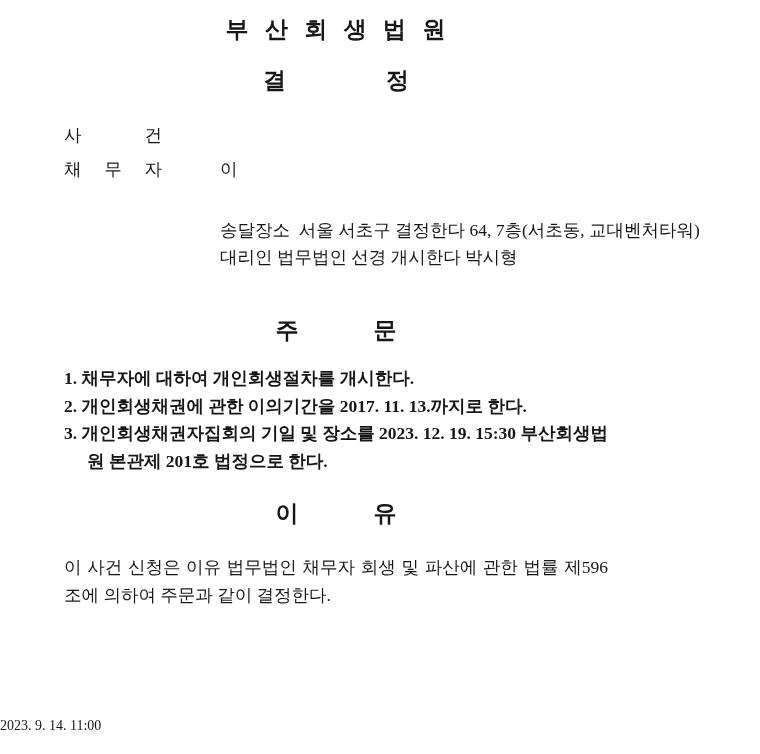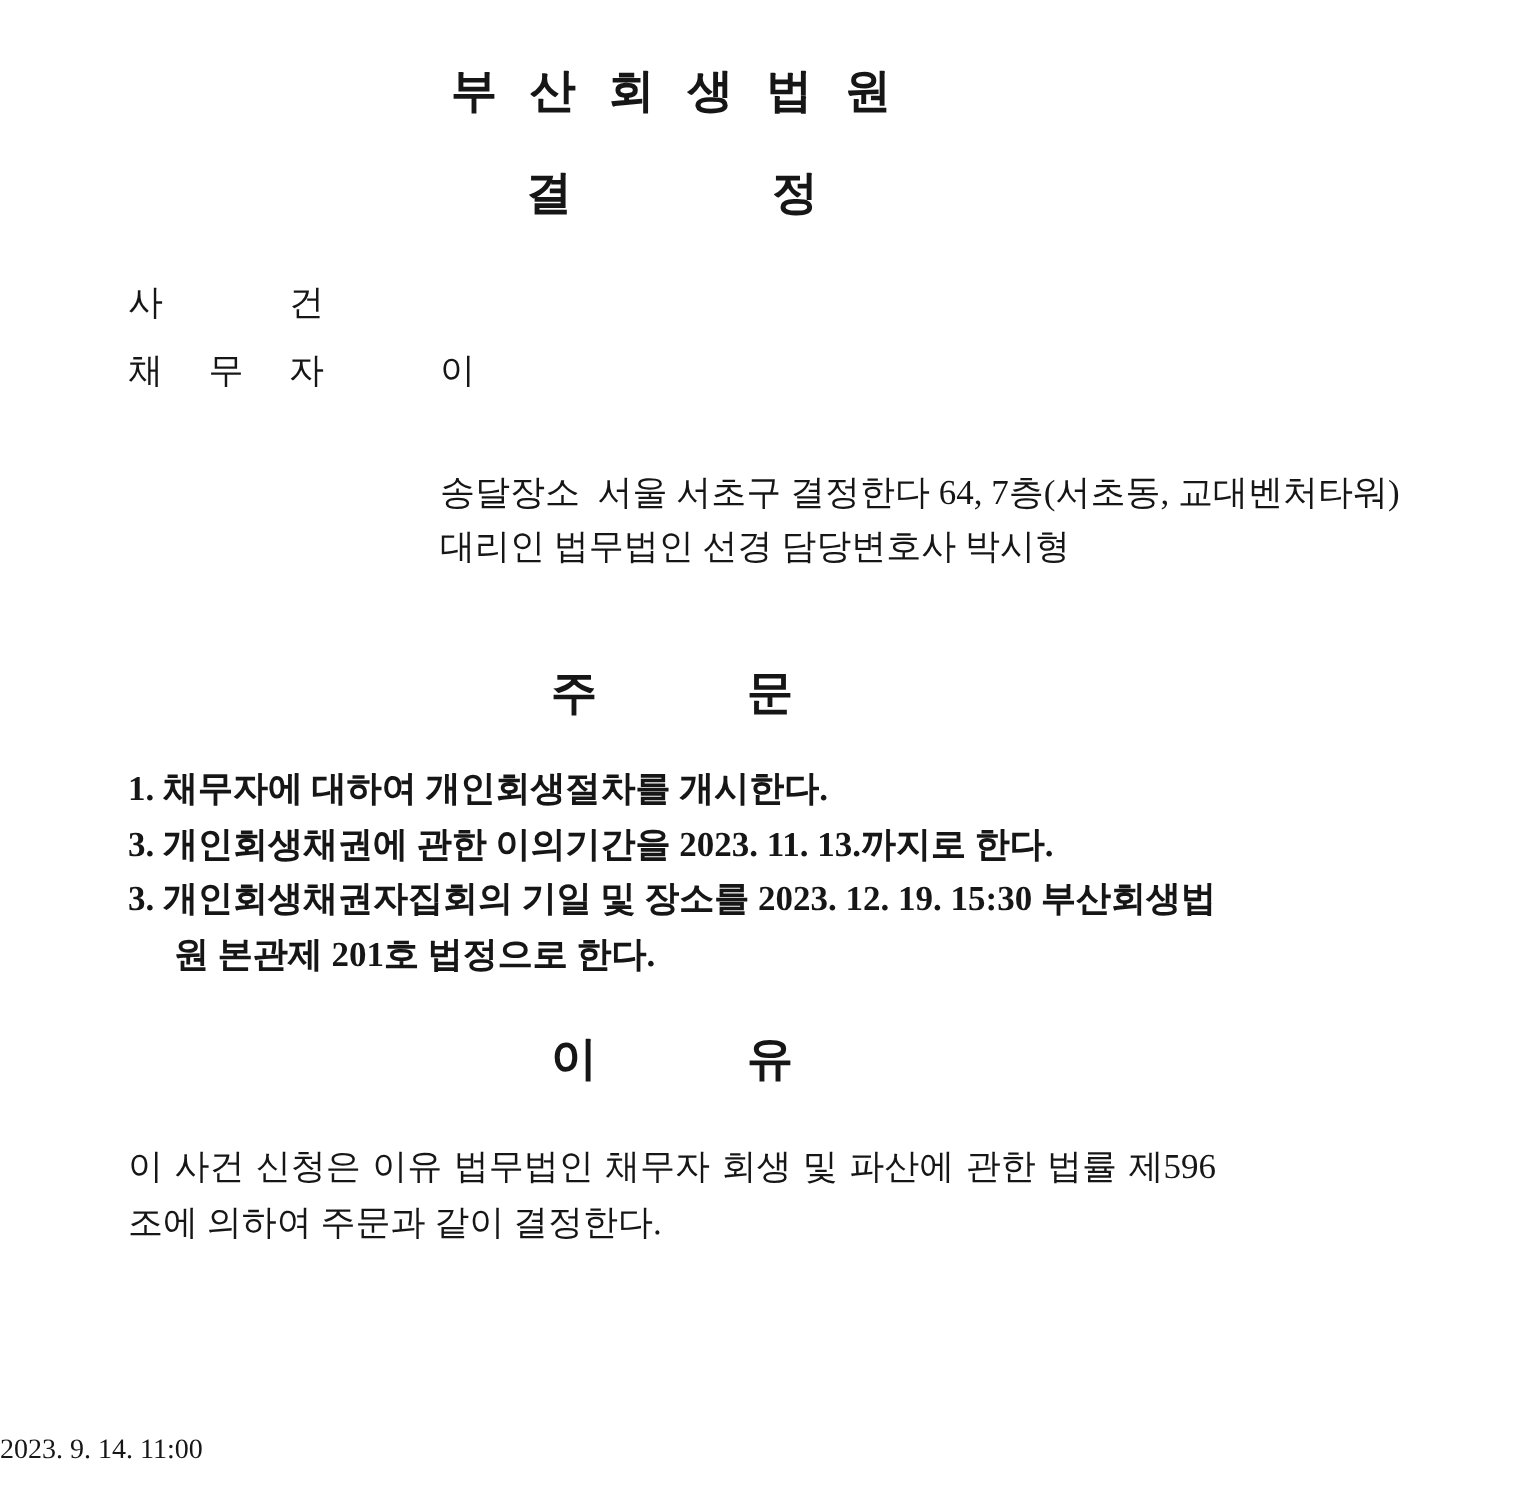--- a/index.html
+++ b/index.html
@@ -12,21 +12,21 @@
     height: 754px;
     color: #161616;
     font-family: "Liberation Serif", "DejaVu Serif", serif;
     overflow: hidden;
   }
   .doc {
     position: relative;
     box-sizing: border-box;
     width: 656px;
     height: 754px;
-    padding: 32px 48px 0 64px;
+    padding: 16px 48px 0 64px;
   }
   
   .court-title {
     text-align: center;
     font-family: "Liberation Sans", "DejaVu Sans", sans-serif;
     font-weight: bold;
     font-size: 23px;
     line-height: 27px;
     word-spacing: 8px;
     letter-spacing: 1px;
@@ -130,31 +130,31 @@
           <span>채</span>
           <span>무</span>
           <span>자</span>
         </span>
       <span class="case-value">이</span>
     </div>
   </div>
 
   <div class="address-block">
     <div class="address-line">송달장소  서울 서초구 결정한다 64, 7층(서초동, 교대벤처타워)</div>
-    <div class="address-line">대리인 법무법인 선경 담당변호사 박시형</div>
+    <div class="address-line">대리인 법무법인 선경 개시한다 박시형</div>
   </div>
 
   <div class="section-heading gap-75 order-heading">
     <span>주</span>
     <span>문</span>
   </div>
 
   <div class="order-items">
     <p class="order-item">1. 채무자에 대하여 개인회생절차를 개시한다.</p>
-    <p class="order-item">3. 개인회생채권에 관한 이의기간을 2023. 11. 13.까지로 한다.</p>
+    <p class="order-item">2. 개인회생채권에 관한 이의기간을 2017. 11. 13.까지로 한다.</p>
     <p class="order-item">3. 개인회생채권자집회의 기일 및 장소를 2023. 12. 19. 15:30 부산회생법원 본관제 201호 법정으로 한다.</p>
   </div>
 
   <div class="section-heading gap-75 reason-heading">
     <span>이</span>
     <span>유</span>
   </div>
 
   <p class="reason-body">이 사건 신청은 이유 법무법인 채무자 회생 및 파산에 관한 법률 제596조에 의하여 주문과 같이 결정한다.</p>
 

